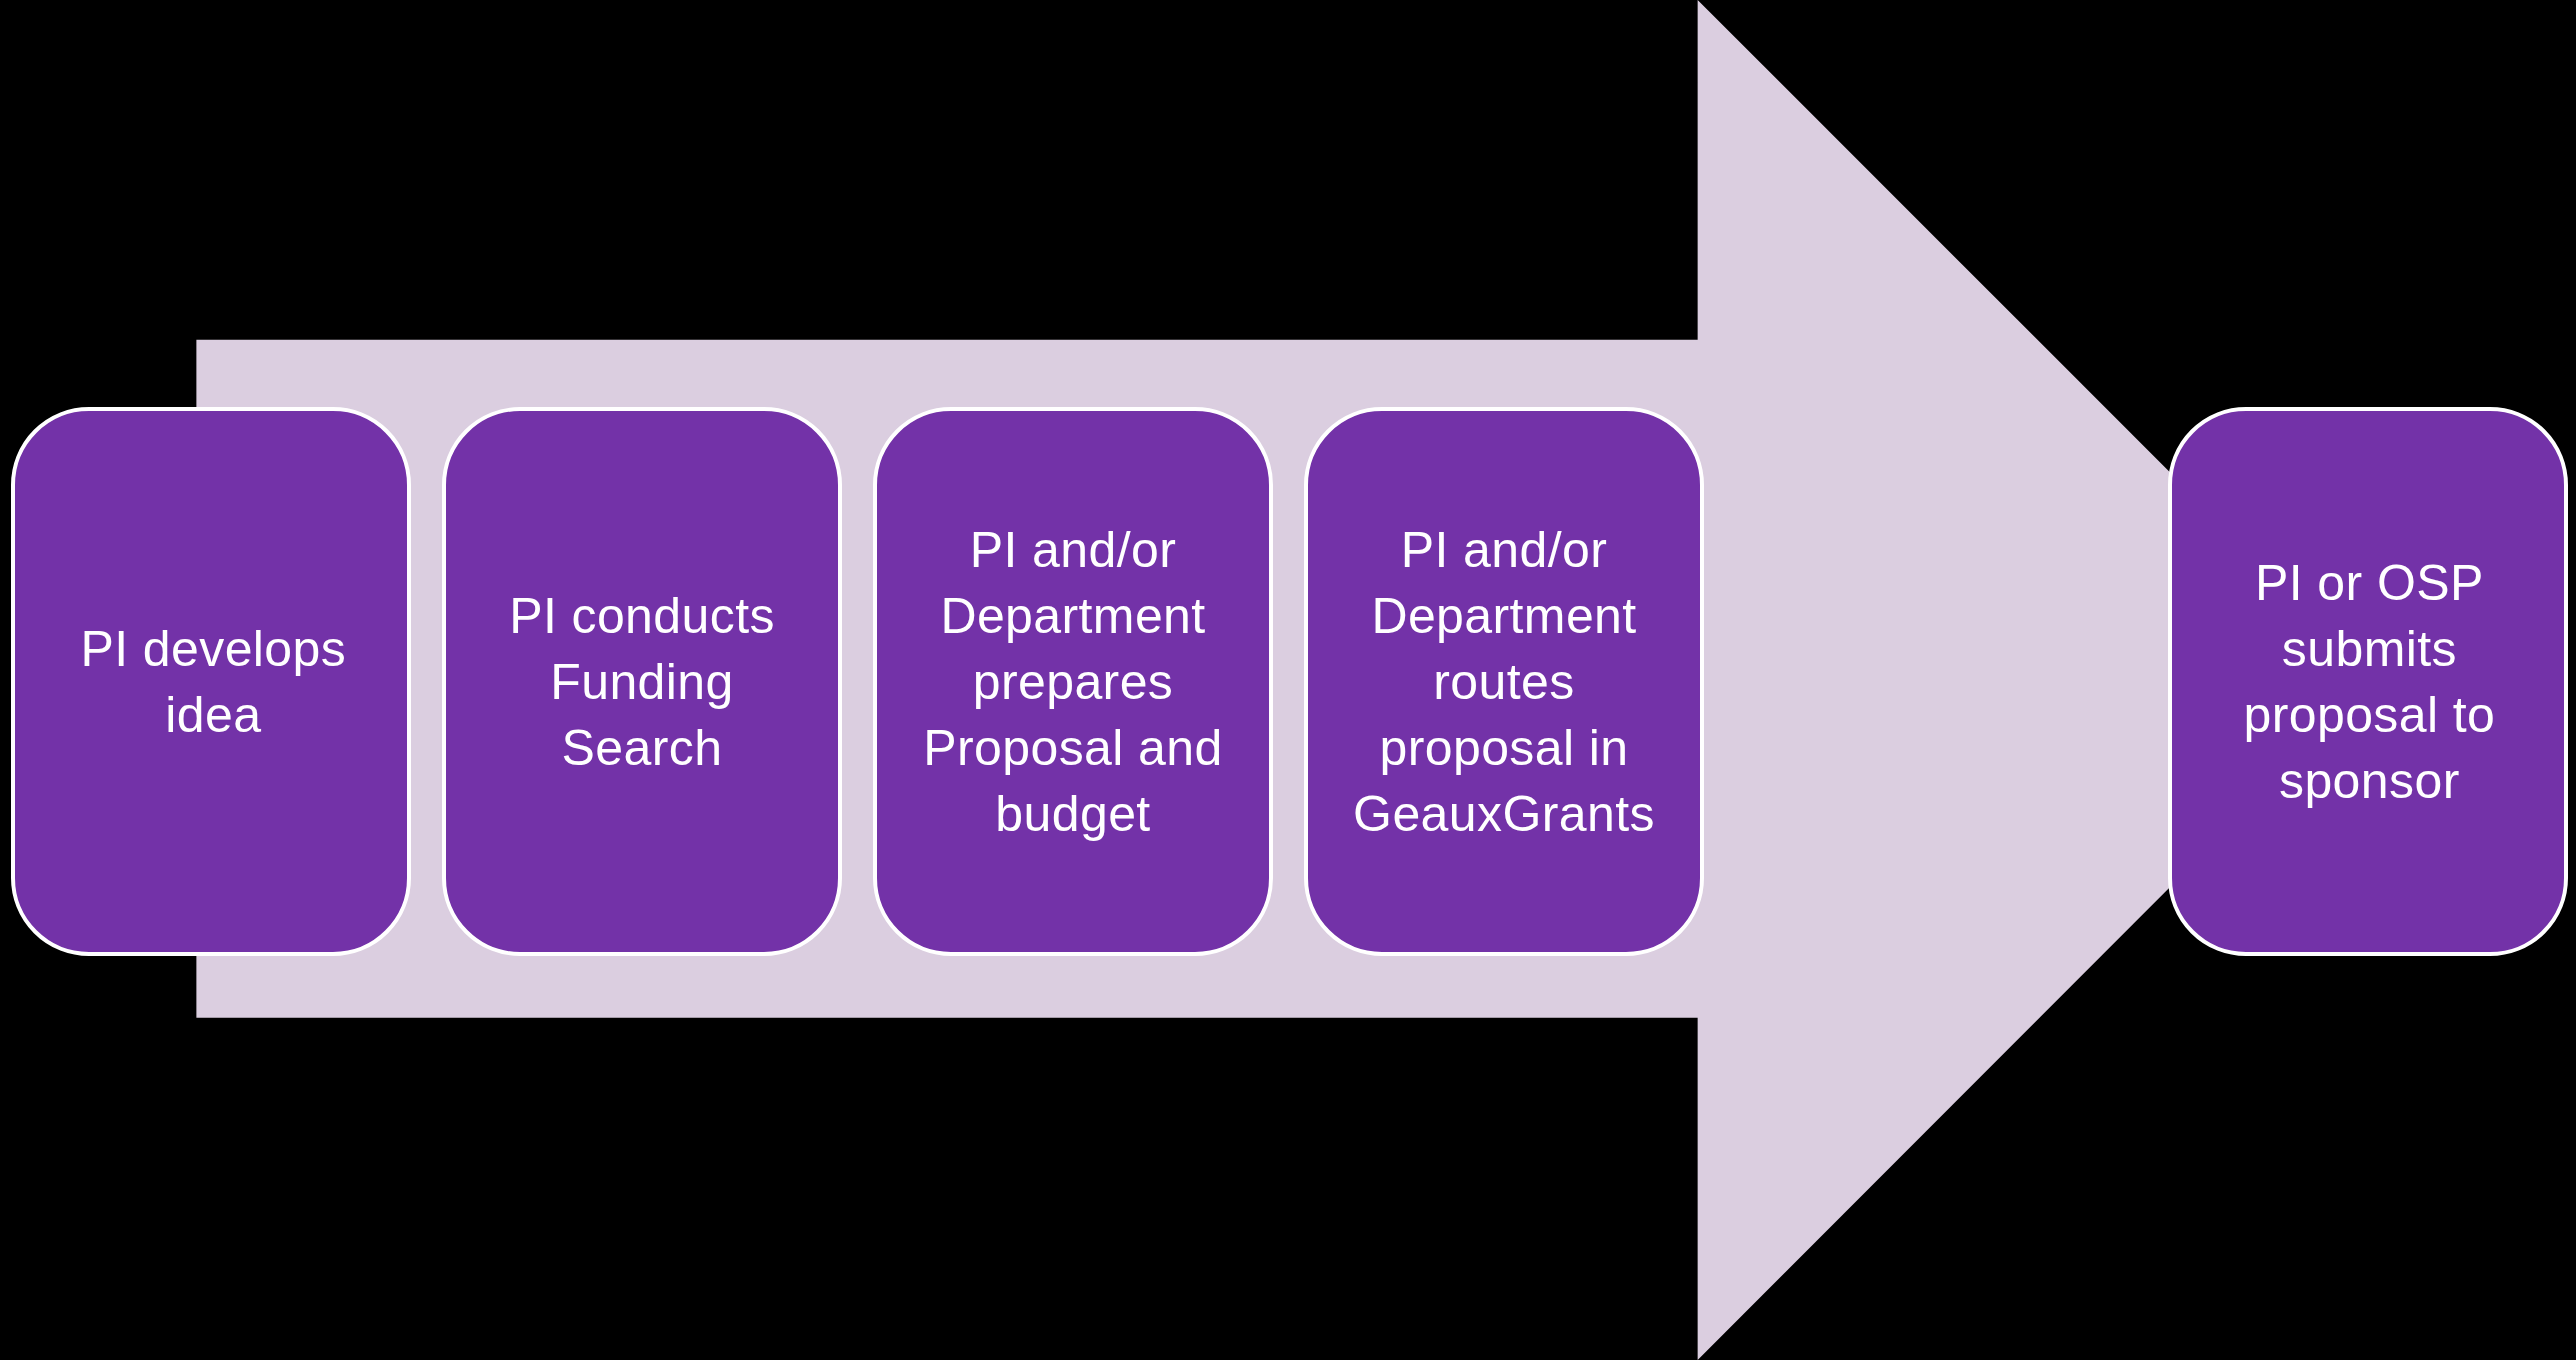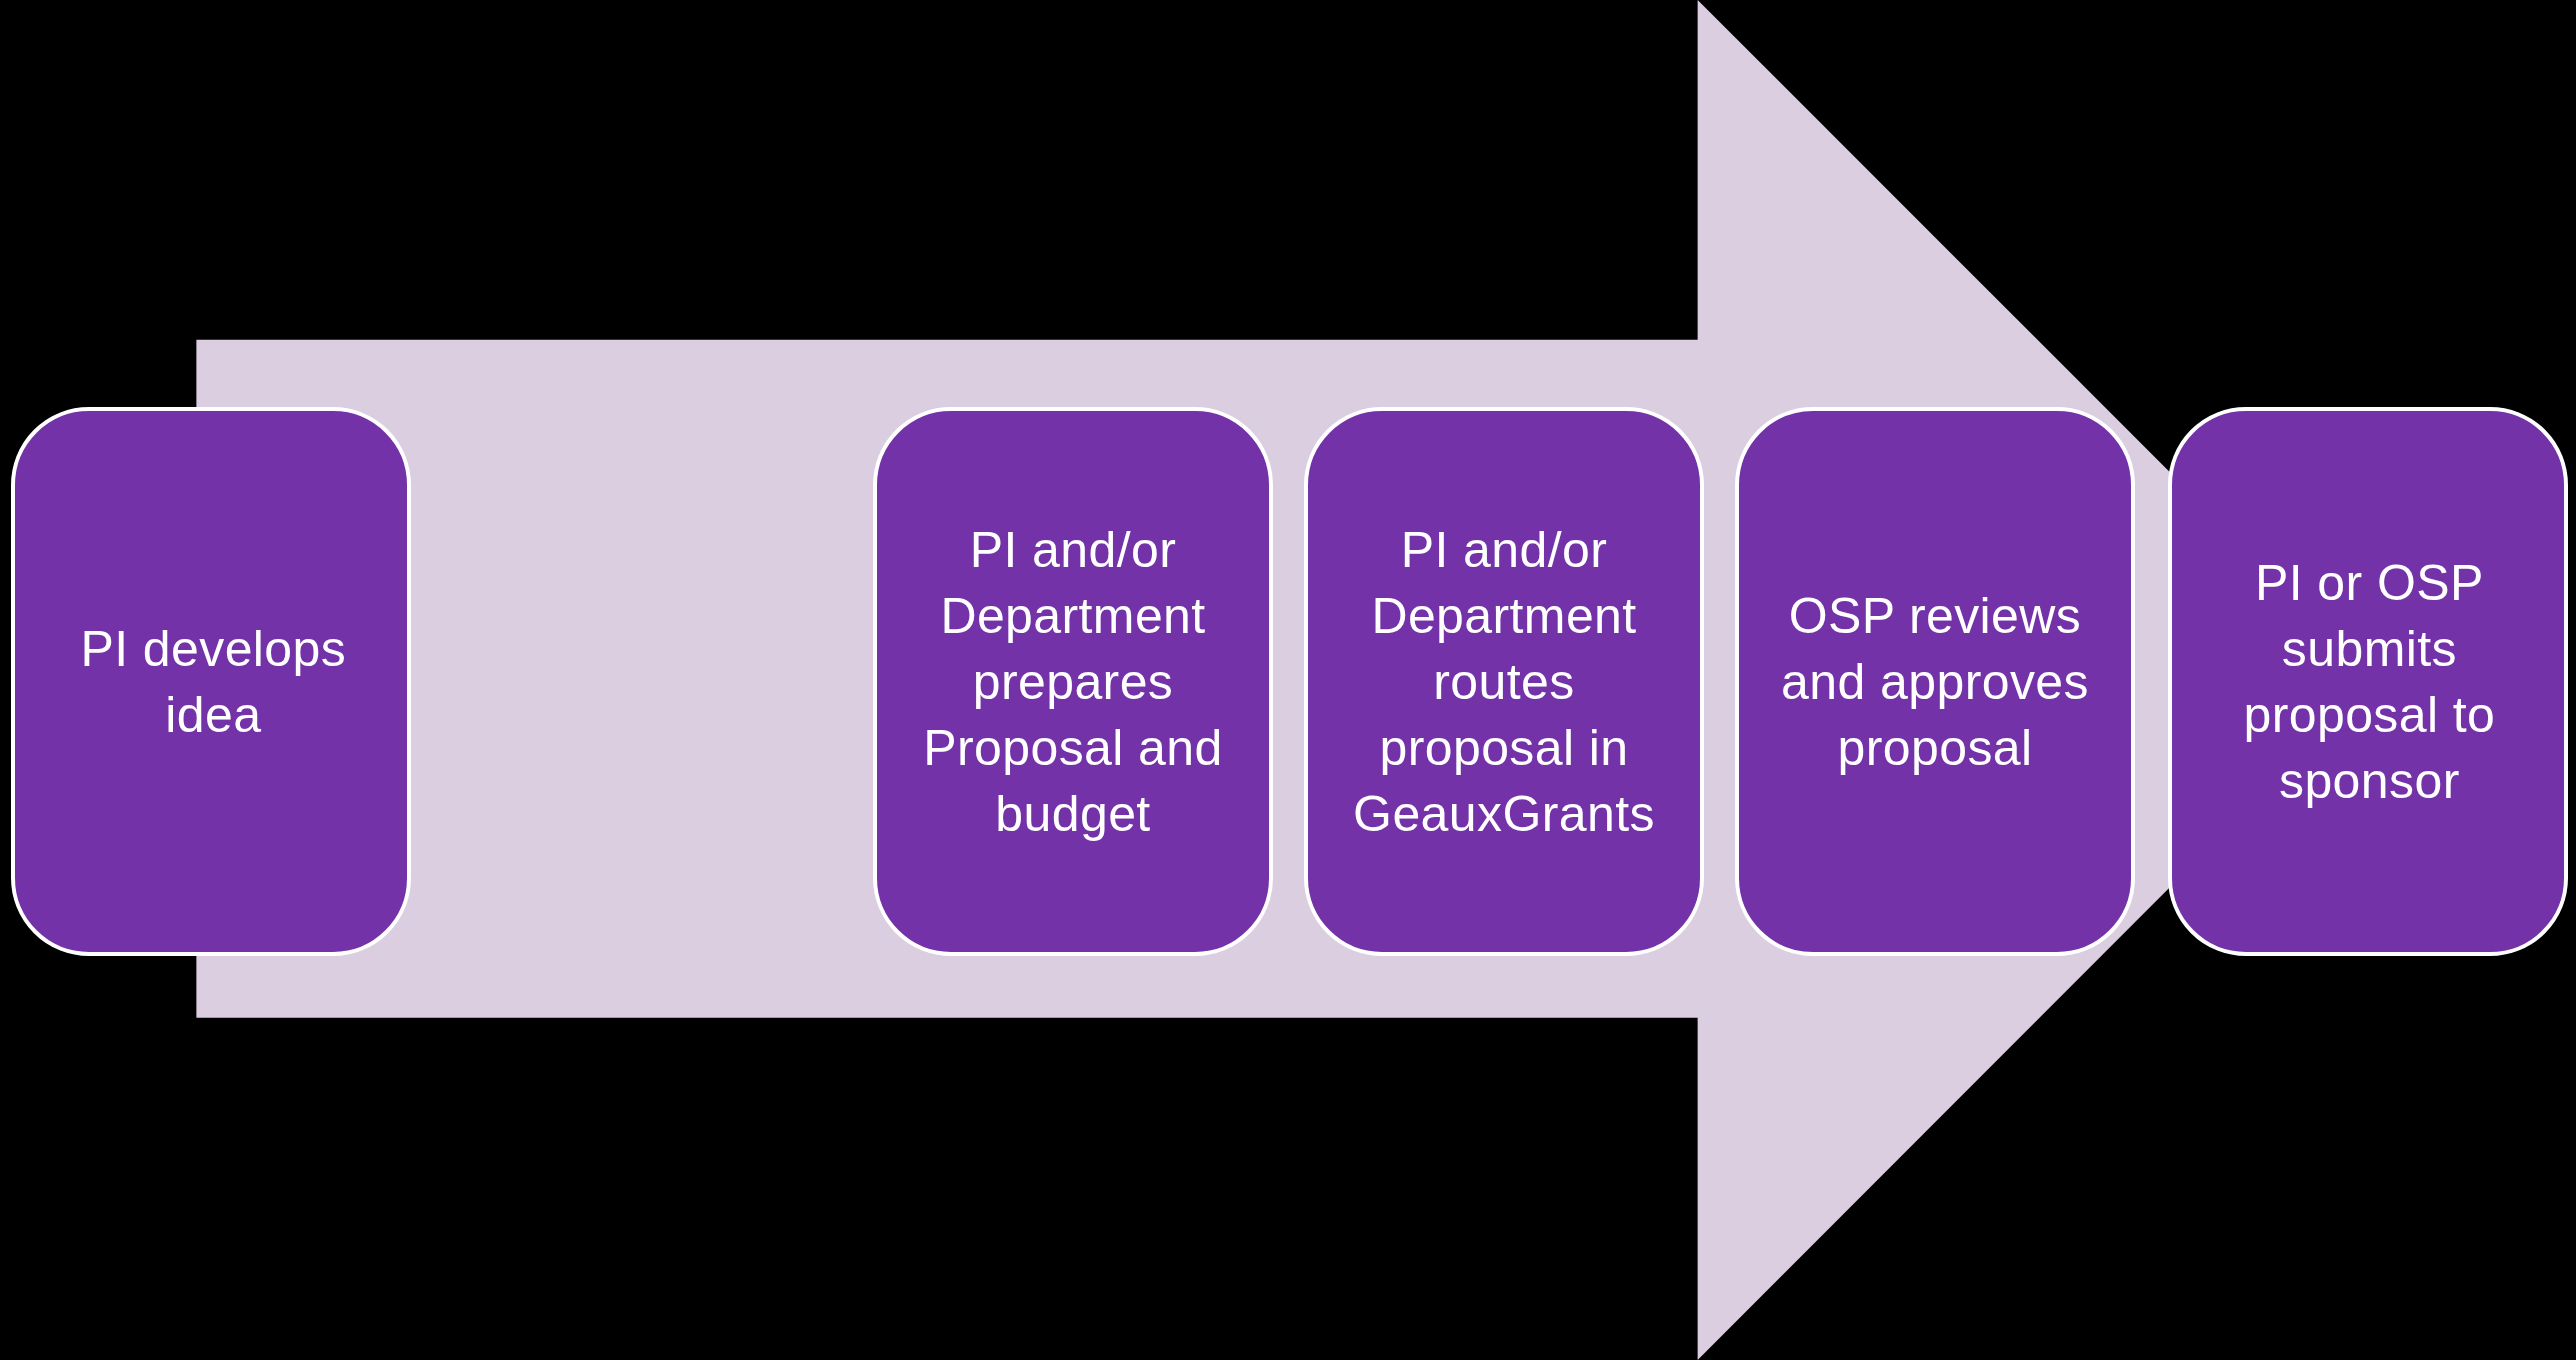--- a/index.html
+++ b/index.html
@@ -73,42 +73,42 @@
 
   <svg class="arrow-svg" viewBox="0 0 3282 1733" aria-hidden="true">
     <polygon class="arrow-shape" points="250,433 2163,433 2163,0 3029,866 2163,1733 2163,1297 250,1297"></polygon>
   </svg>
 
   <div class="step s1">
     <div class="step-label">PI develops
 idea</div>
   </div>
 
+  <div class="step s2">
+    <div class="step-label">PI conducts
+Funding
+Search</div>
+  </div>
 
   <div class="step s3">
     <div class="step-label">PI and/or
 Department
 prepares
 Proposal and
 budget</div>
   </div>
 
   <div class="step s4">
     <div class="step-label">PI and/or
 Department
 routes
 proposal in
 GeauxGrants</div>
   </div>
 
-  <div class="step s5">
-    <div class="step-label">OSP reviews
-and approves
-proposal</div>
-  </div>
 
   <div class="step s6">
     <div class="step-label">PI or OSP
 submits
 proposal to
 sponsor</div>
   </div>
 
 </div>
 

